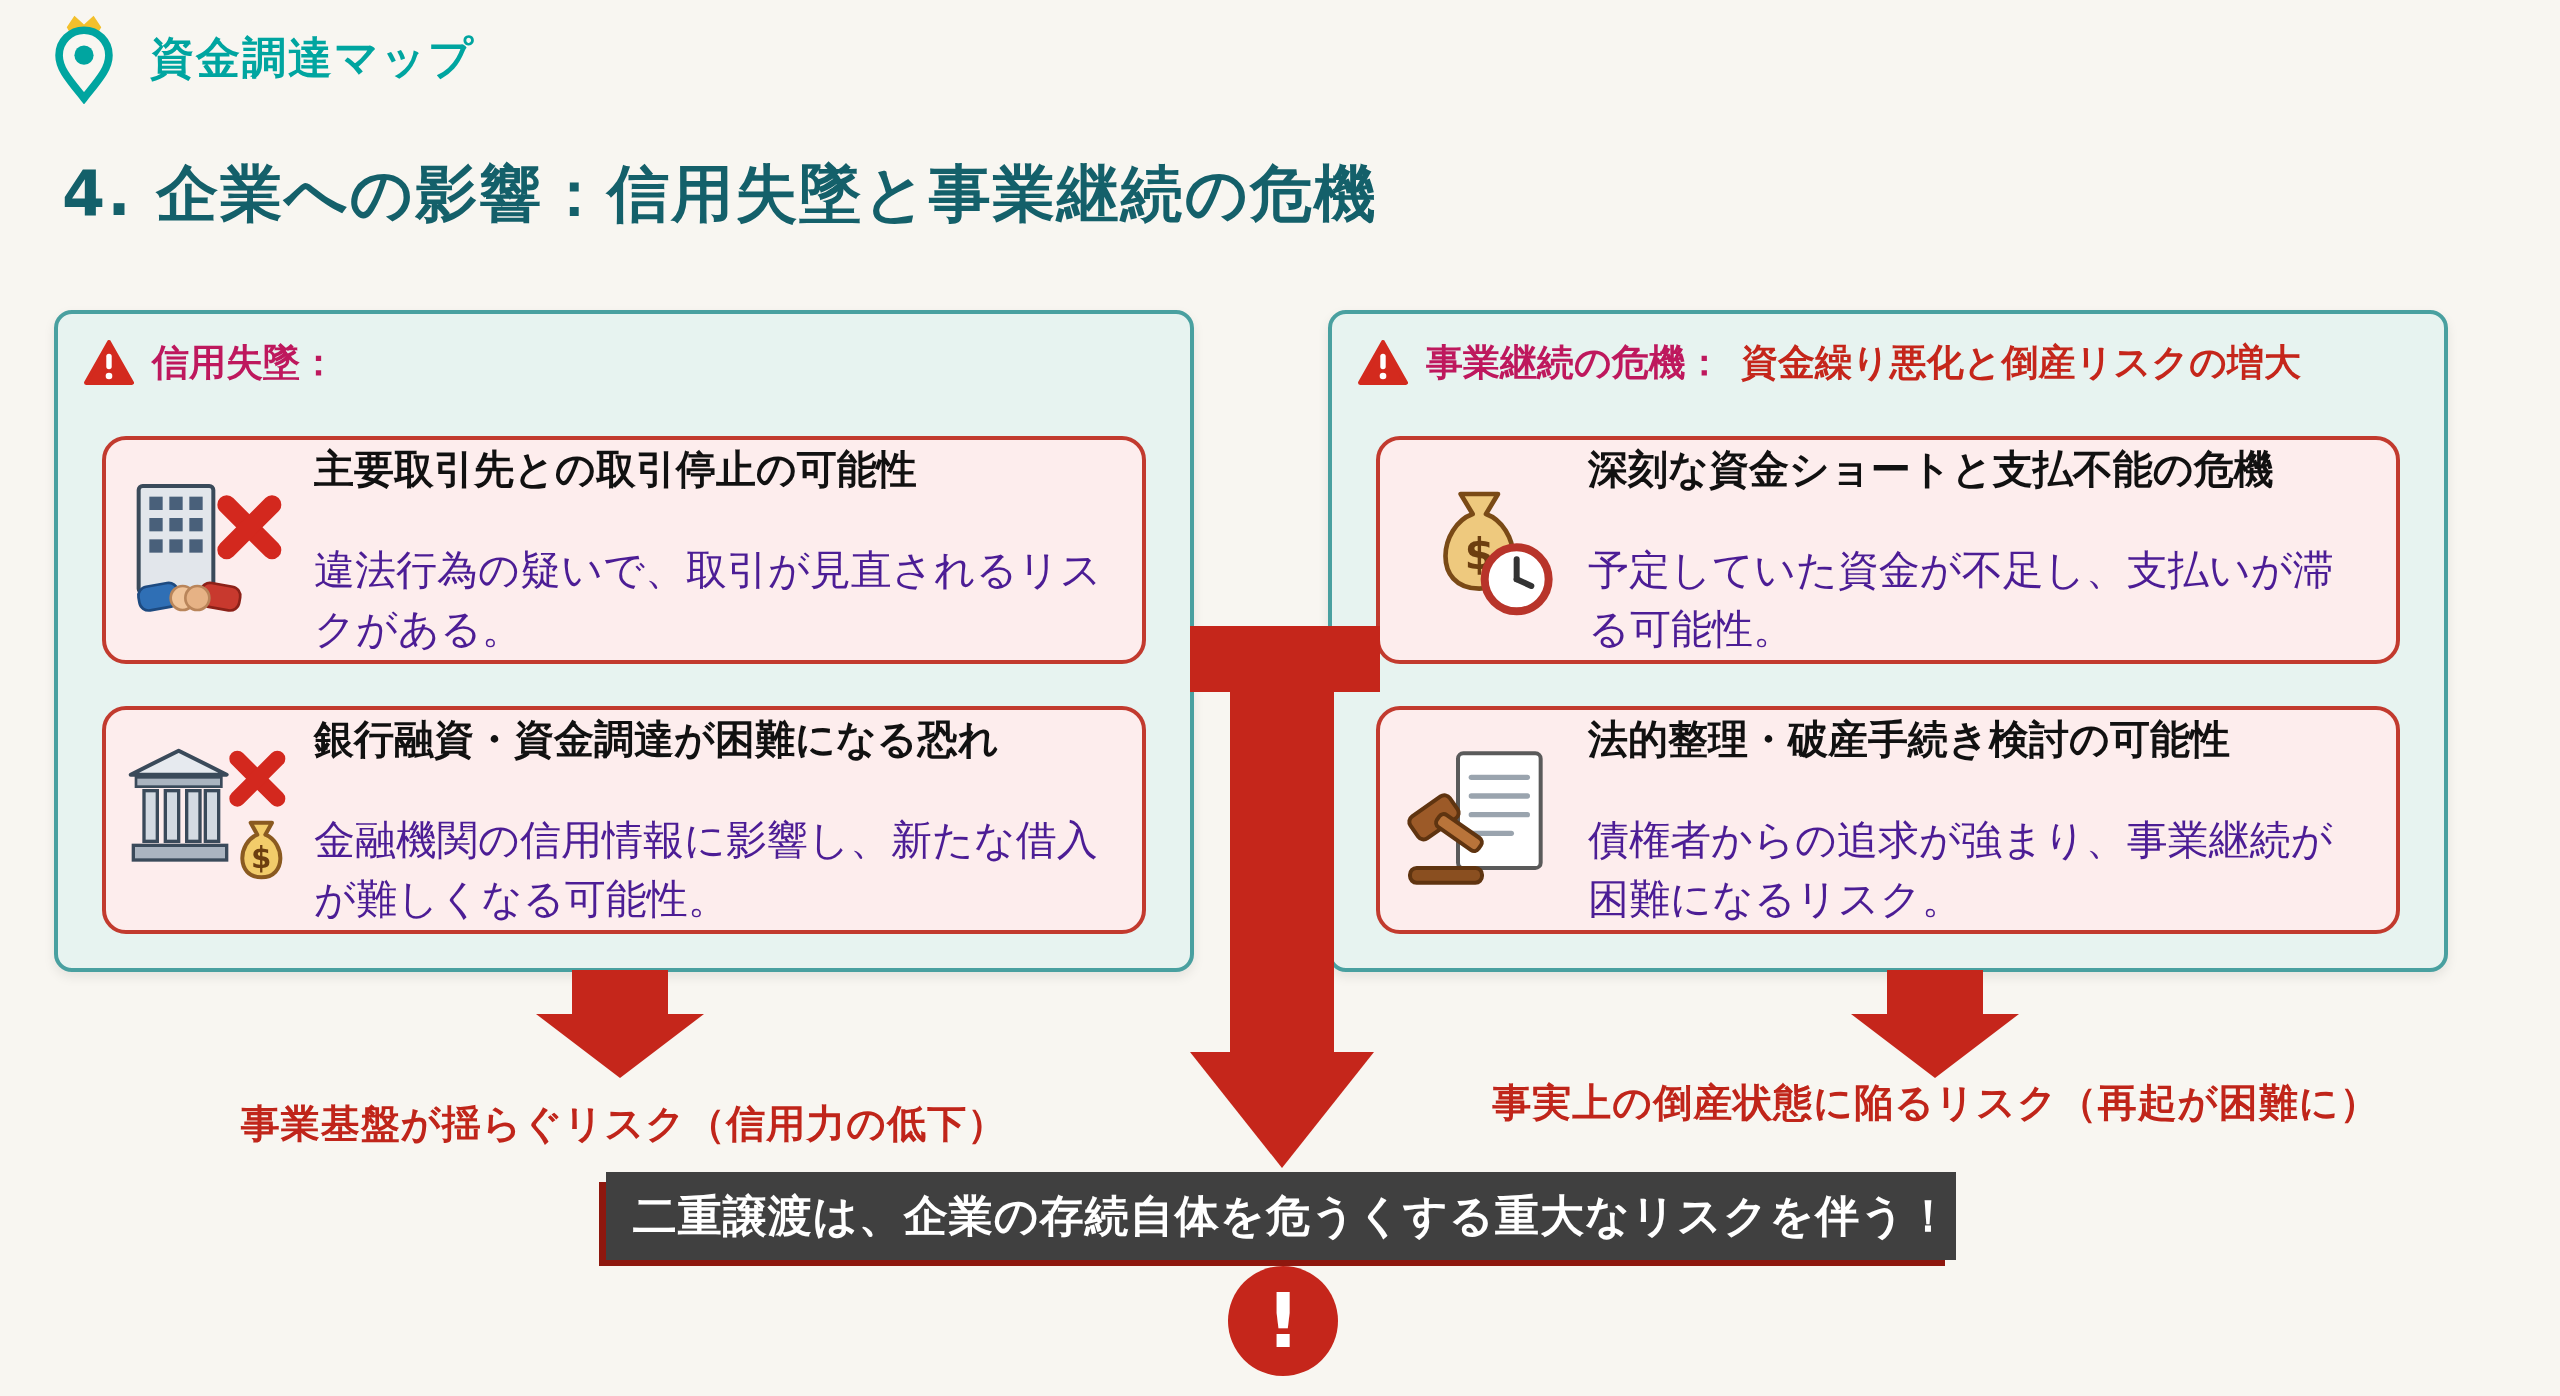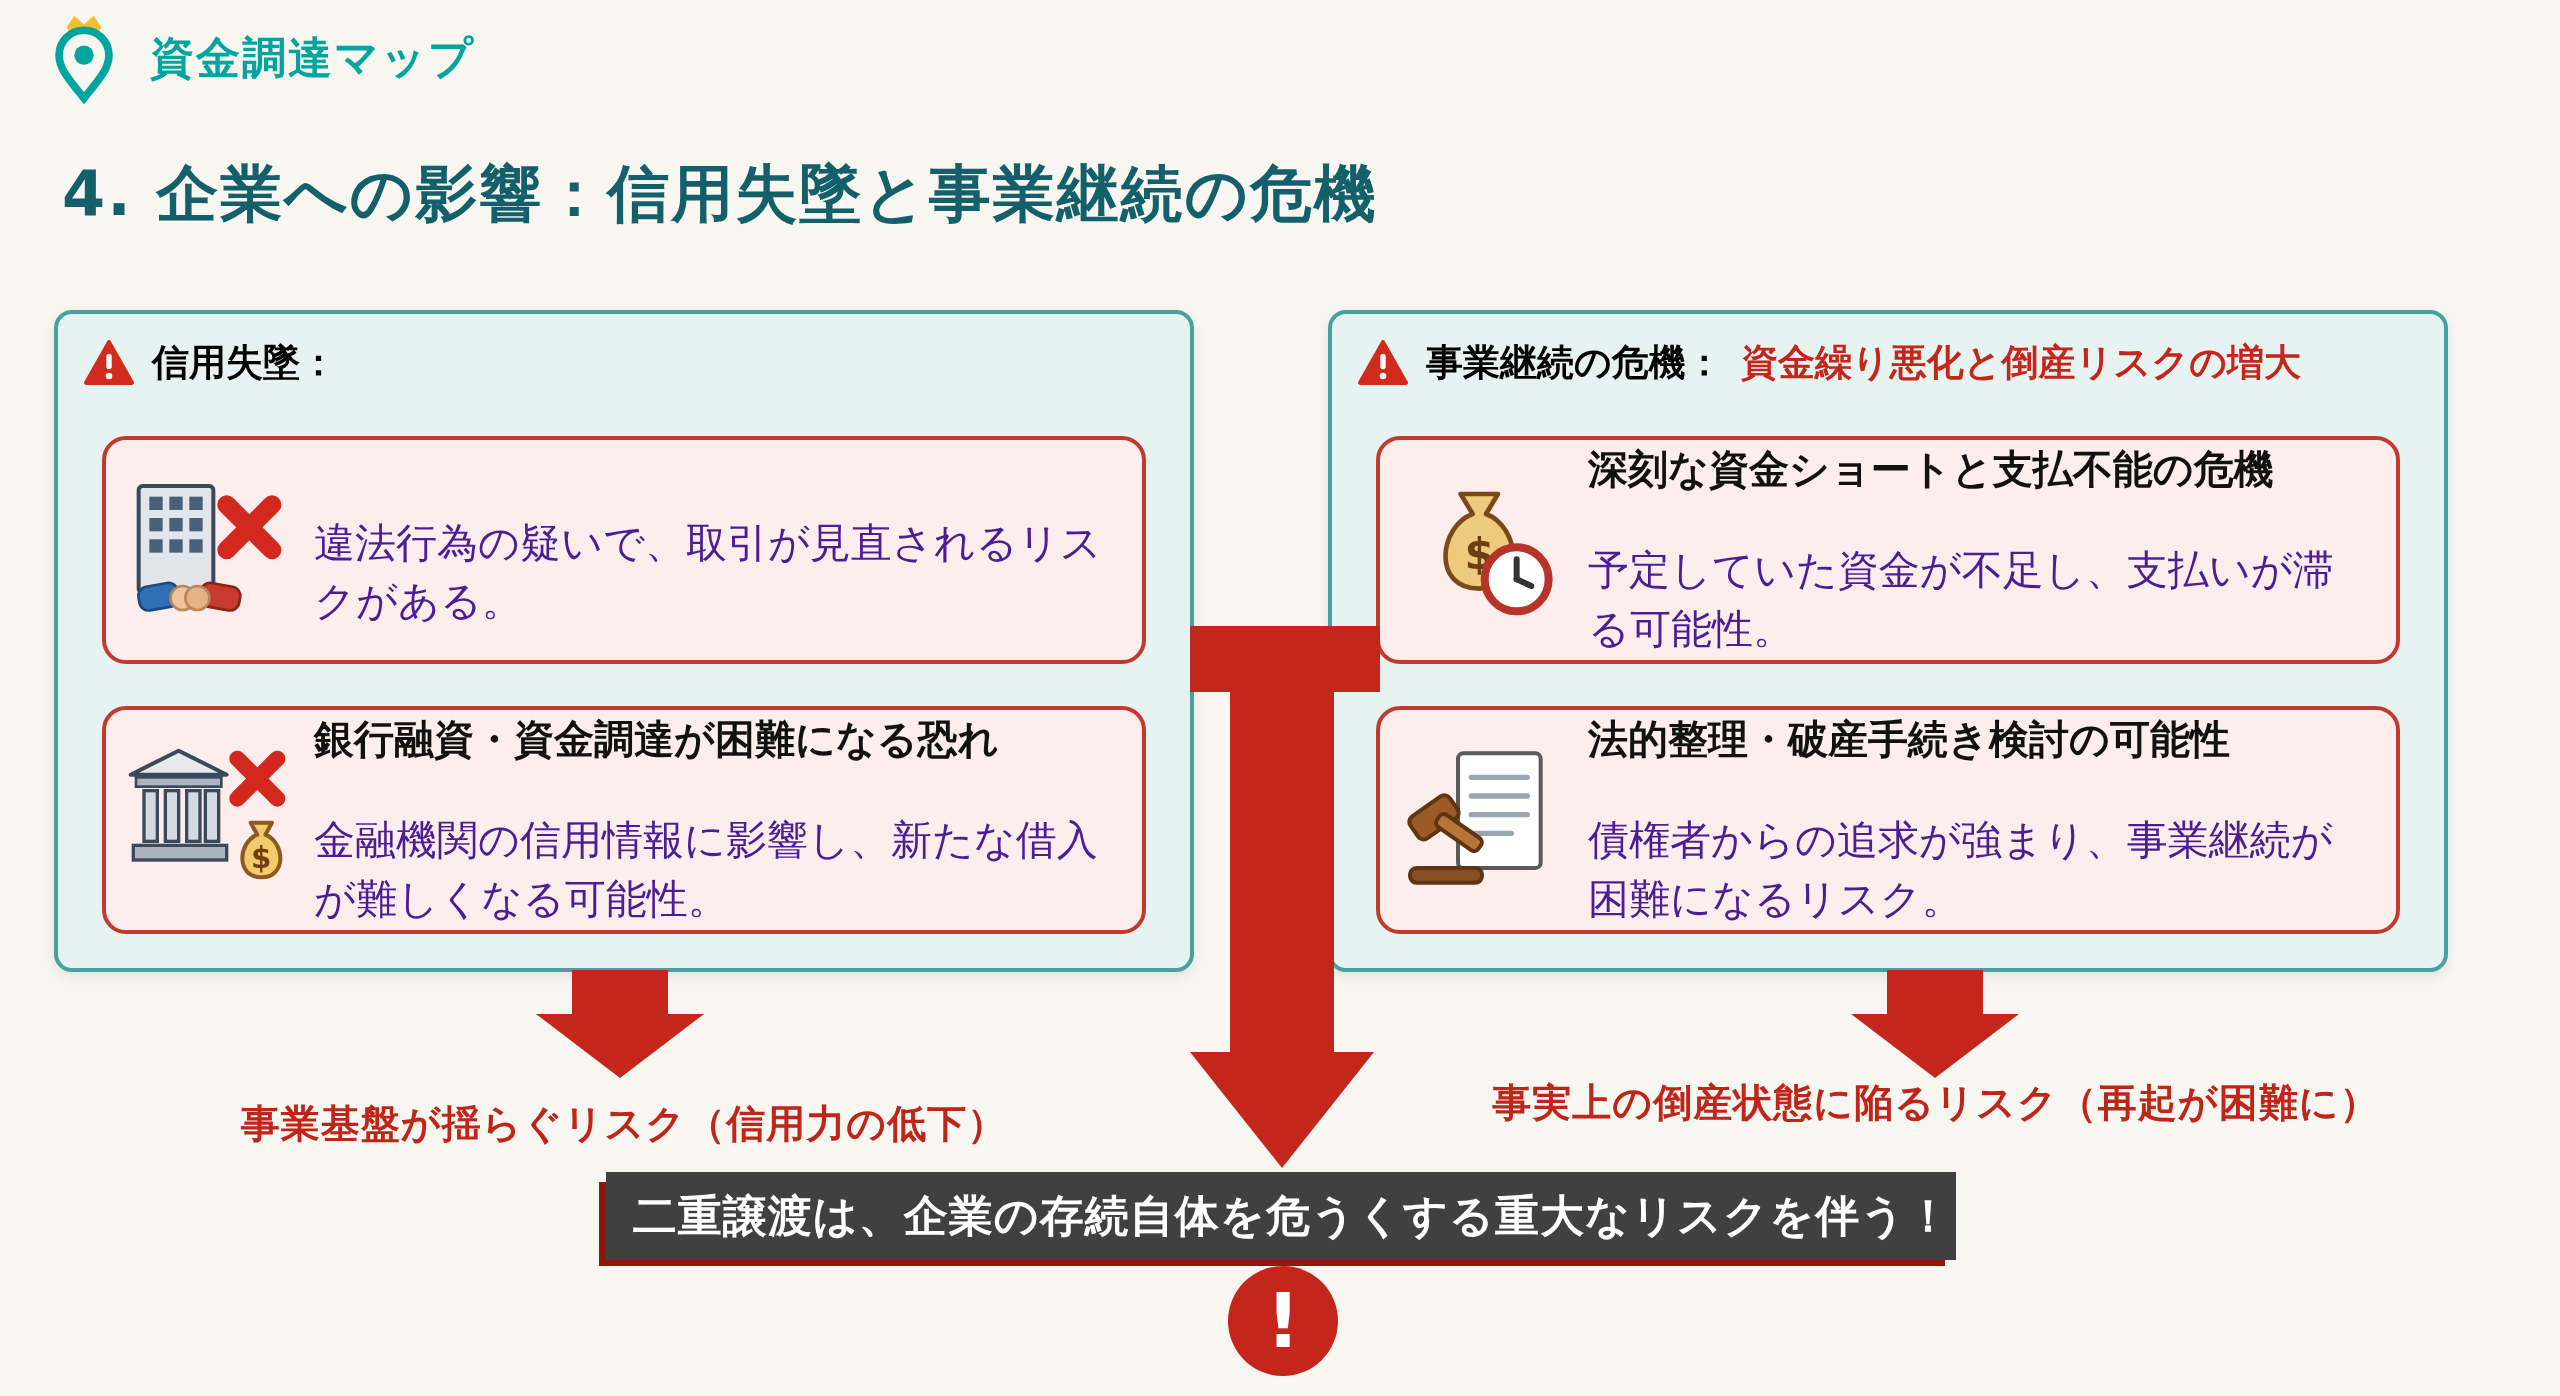--- a/index.html
+++ b/index.html
@@ -37,21 +37,21 @@
   .panel-right { left:1328px; width:1120px; }
 
   .panel-header {
     display:flex; align-items:center; gap:18px;
     padding:26px 24px 0 26px;
     font-size:37px; font-weight:bold; line-height:1.2;
     white-space:nowrap;
   }
   .warn-icon { width:50px; height:46px; flex:0 0 auto; }
   .warn-icon svg { width:100%; height:100%; }
-  .header-label { color:#000000; }
+  .header-label { color:#be185d; }
   .header-highlight { color:#c5261b; }
 
   .card {
     position:absolute; left:44px; right:44px; height:228px;
     background:#fdeded;
     border:4px solid #c23a2e;
     border-radius:24px;
     display:flex; align-items:center;
     padding:0 30px 0 22px;
     gap:26px;
@@ -160,20 +160,21 @@
             <circle cx="41" cy="96" r="9" fill="#f0c49a" stroke="#b9855a" stroke-width="2"></circle>
             <circle cx="52" cy="96" r="9" fill="#e6b285" stroke="#b9855a" stroke-width="2"></circle>
           </g>
           <g stroke="#d3281e" stroke-width="14" stroke-linecap="round">
             <line x1="74" y1="26" x2="108" y2="60"></line>
             <line x1="108" y1="26" x2="74" y2="60"></line>
           </g>
         </svg>
       </span>
       <span class="card-text">
+        <div class="card-title">主要取引先との取引停止の可能性</div>
         <div class="card-body">違法行為の疑いで、取引が見直されるリスクがある。</div>
       </span>
     </div>
 
     <div class="card card-2">
       <span class="card-icon">
         <svg viewBox="0 0 120 120">
           <polygon points="38,8 74,26 2,26" fill="#e6eaef" stroke="#3a4a5a" stroke-width="3" stroke-linejoin="round"></polygon>
           <rect x="6" y="28" width="64" height="7" fill="#aab4c0" stroke="#3a4a5a" stroke-width="2"></rect>
           <g fill="#d3dae2" stroke="#3a4a5a" stroke-width="2.5">

